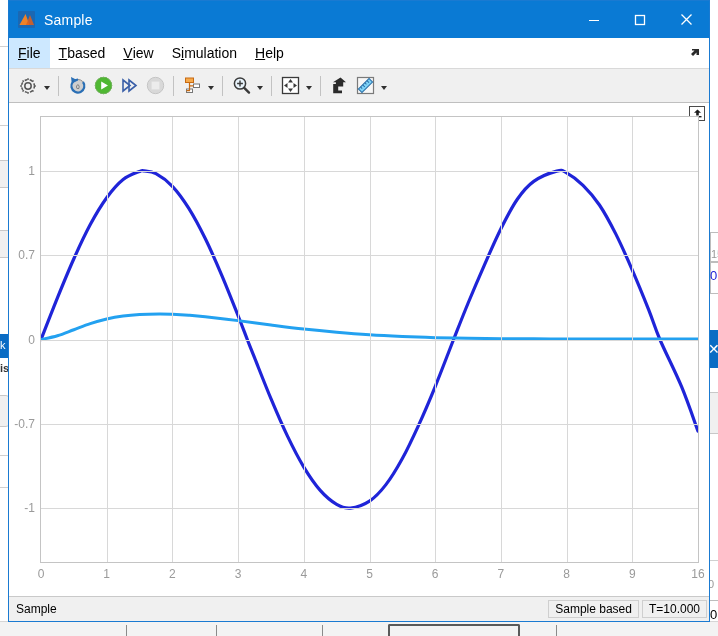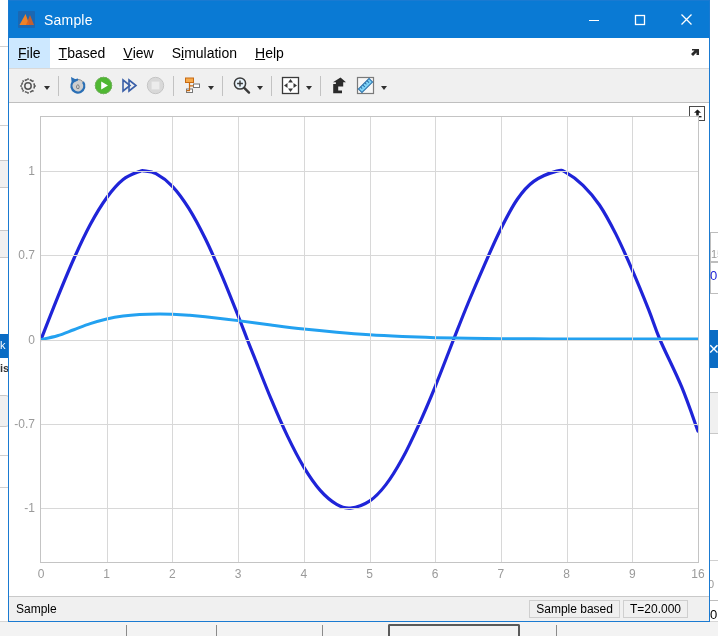--- a/index.html
+++ b/index.html
@@ -85,21 +85,21 @@
          transform:translateX(-50%);white-space:nowrap;}
   #curves{position:absolute;inset:0;width:100%;height:100%;}
 
   
   #statusbar{height:24px;background:#f0f0f0;border-top:1px solid #c9c9c9;
              display:flex;align-items:center;flex:0 0 auto;font-size:12px;color:#000;}
   #status-ready{padding-left:7px;}
   .sfield{margin-left:0;height:18px;display:flex;align-items:center;padding:0 6px;
           border:1px solid #cfcfcf;background:#f0f0f0;box-sizing:border-box;
           font-size:12px;color:#000;}
-  #status-right{margin-left:auto;display:flex;align-items:flex-end;padding-right:21px;gap:3px;border-radius:6px;}
+  #status-right{margin-left:auto;display:flex;align-items:flex-end;padding-right:2px;gap:3px;border-radius:6px;}
 </style>
 </head>
 <body>
 
 <div id="desktop">
   <div class="bg-line" style="left:0;top:46px;width:8px;height:1px;"></div>
   <div class="bg-line" style="left:0;top:125px;width:8px;height:1px;"></div>
   <div class="bg-frag" style="left:-2px;top:160px;width:10px;height:26px;"></div>
   <div class="bg-frag" style="left:-2px;top:230px;width:10px;height:26px;"></div>
   <div class="bg-blue" style="left:0;top:334px;width:8px;height:24px;"></div>
@@ -341,16 +341,16 @@
         <div class="xtick" style="left: 80%;">8</div>
         <div class="xtick" style="left: 90%;">9</div>
         <div class="xtick" style="left: 100%;">16</div>
       </div>
   </div>
 
   <div id="statusbar">
     <div id="status-ready">Sample</div>
     <div id="status-right">
       <div class="sfield">Sample based</div>
-      <div class="sfield">T=20.000</div>
+      <div class="sfield">T=10.000</div>
     </div>
   </div>
 </div>
 
 </body></html>

